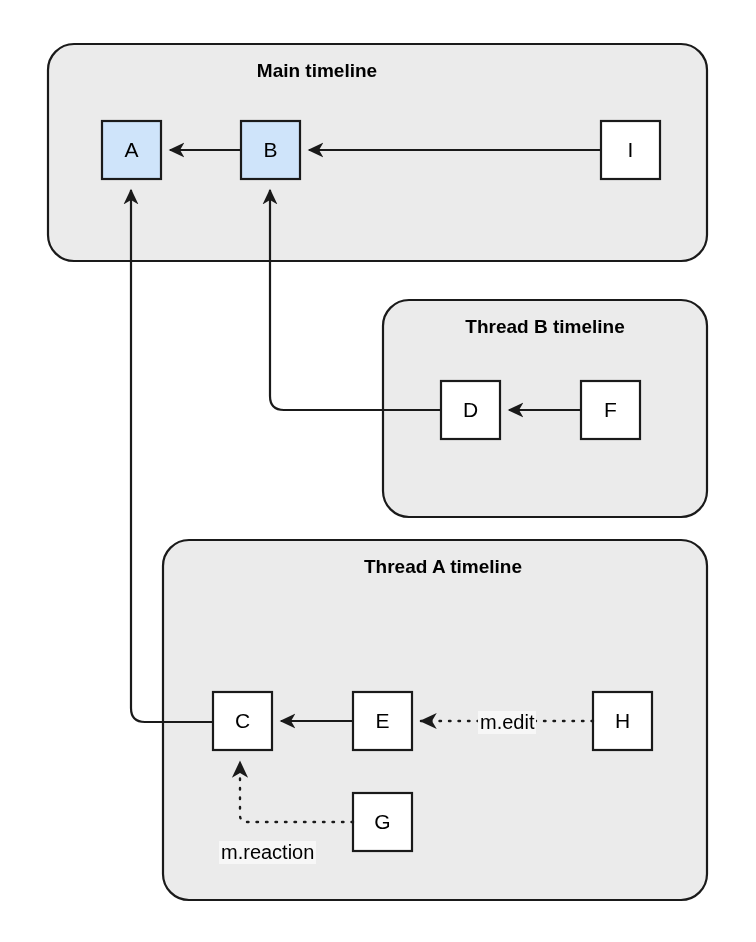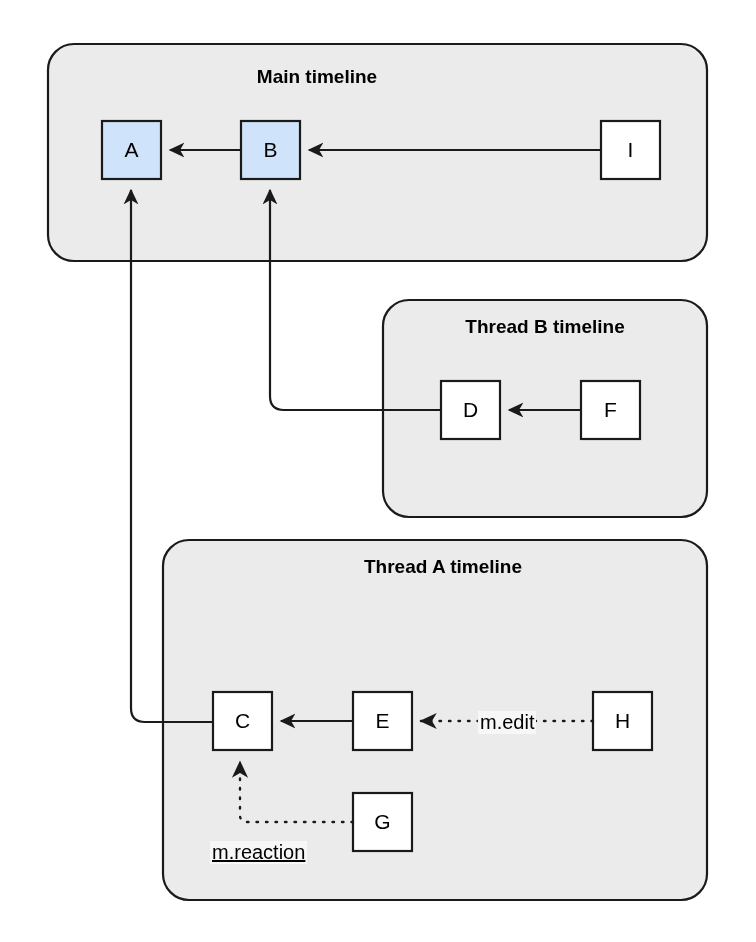--- a/index.html
+++ b/index.html
@@ -110,30 +110,30 @@
     </g>
 
     <g>
       <path d="M 593 721 L 421 721" fill="none" stroke="#1a1a1a" stroke-width="2.4" stroke-dasharray="1.5 8" stroke-linecap="round" marker-end="url(#arrow)"></path>
     </g>
     <g>
       <path d="M 353 822 L 247 822 Q 240 822 240 815 L 240 762" fill="none" stroke="#1a1a1a" stroke-width="2.4" stroke-dasharray="1.5 8" stroke-linecap="round" marker-end="url(#arrow)"></path>
     </g>
   </svg>
 
-  <div class="lane-title" style="left:48px;top:60px;width:538px;margin-top:6px;">Main timeline</div>
+  <div class="lane-title" style="left:48px;top:60px;width:538px;">Main timeline</div>
   <div class="lane-title" style="left:383px;top:316px;width:324px;">Thread B timeline</div>
   <div class="lane-title" style="left:163px;top:556px;width:560px;">Thread A timeline</div>
 
   <div class="node-label" style="left:102px;top:138px;width:59px;">A</div>
   <div class="node-label" style="left:241px;top:138px;width:59px;">B</div>
   <div class="node-label" style="left:601px;top:138px;width:59px;">I</div>
   <div class="node-label" style="left:441px;top:398px;width:59px;">D</div>
   <div class="node-label" style="left:581px;top:398px;width:59px;">F</div>
   <div class="node-label" style="left:213px;top:709px;width:59px;">C</div>
   <div class="node-label" style="left:353px;top:709px;width:59px;">E</div>
   <div class="node-label" style="left:593px;top:709px;width:59px;">H</div>
   <div class="node-label" style="left:353px;top:810px;width:59px;">G</div>
 
   <div class="edge-label" style="left:478px;top:711px;">m.edit</div>
-  <div class="edge-label" style="left:210px;top:841px;text-decoration:underline;">m.reaction</div>
+  <div class="edge-label" style="left:219px;top:841px;">m.reaction</div>
 
 </div>
 
 </body></html>

